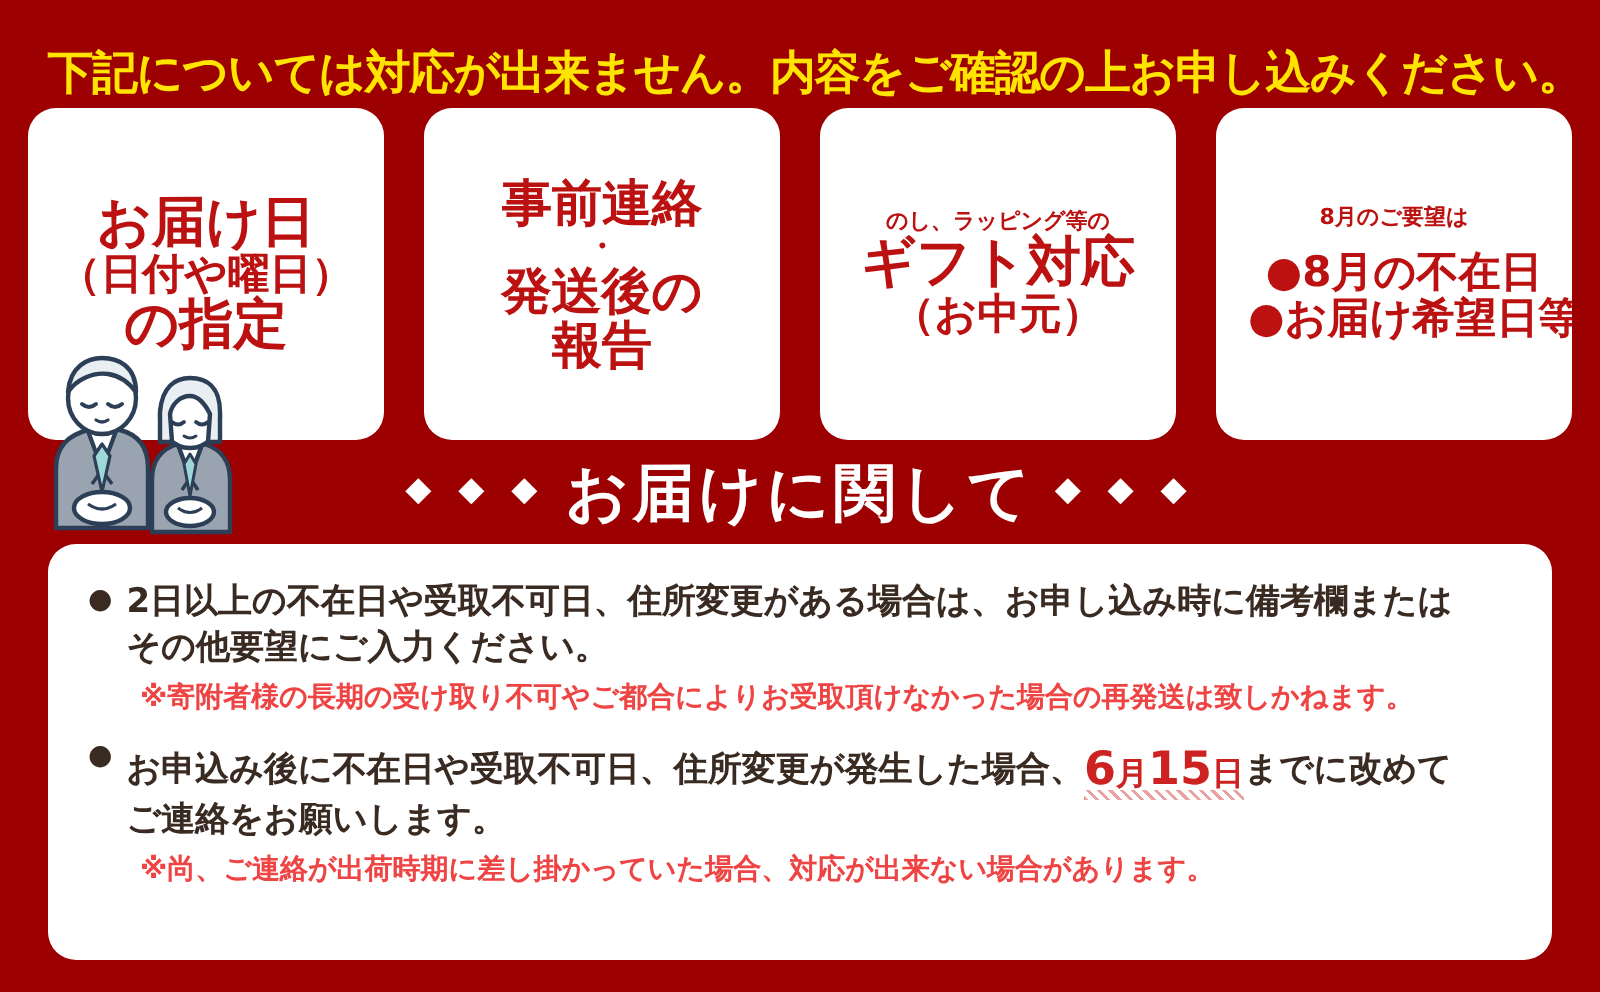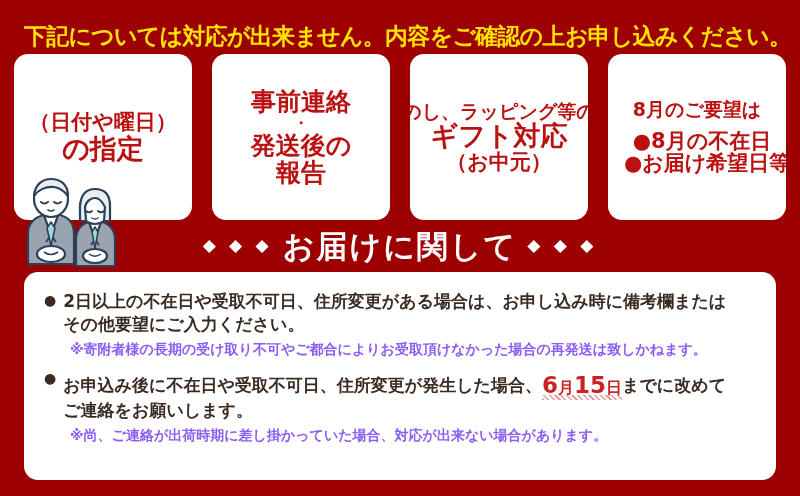--- a/index.html
+++ b/index.html
@@ -64,21 +64,21 @@
   .card .ln {
     color: #bb1111;
     font-weight: bold;
     line-height: 1.08;
     text-align: center;
     white-space: nowrap;
   }
   .sz-xl { font-size: 27px; }
   .sz-lg { font-size: 25px; }
   .sz-md { font-size: 21px; }
-  .sz-sm { font-size: 19px; }
+  .sz-sm { font-size: 11px; }
   .sz-xxs { font-size: 12px; }
   .dot-line { font-size: 15px; line-height: 0.9; }
   .bullet-ln {
     text-align: left;
     align-self: stretch;
     padding-left: 10px;
   }
 
   
   .people {
@@ -148,21 +148,21 @@
     padding-right: 7px;
     color: #3a2b22;
   }
   .bullet-body {
     flex: 1 1 auto;
   }
   .bullet-body .cont {
     display: block;
   }
   .note {
-    color: #8b5cf6;
+    color: #ef4444;
     font-size: 14px;
     font-weight: bold;
     line-height: 1.3;
     padding-left: 26px;
     margin-top: 4px;
   }
   .accent-date {
     color: #cc2222;
     font-size: 23px;
     font-weight: bold;
@@ -185,20 +185,21 @@
 </head>
 <body>
 
 <div class="header-bar">
   <div class="header-text">下記については対応が出来ません。内容をご確認の上お申し込みください。</div>
 </div>
 
 <div class="cards-row">
 
   <div class="card">
+    <div class="ln sz-xl">お届け日</div>
     <div class="ln sz-md">（日付や曜日）</div>
     <div class="ln sz-xl">の指定</div>
   </div>
 
   <div class="card">
     <div class="ln sz-lg">事前連絡</div>
     <div class="ln dot-line">・</div>
     <div class="ln sz-lg">発送後の</div>
     <div class="ln sz-lg">報告</div>
   </div>

